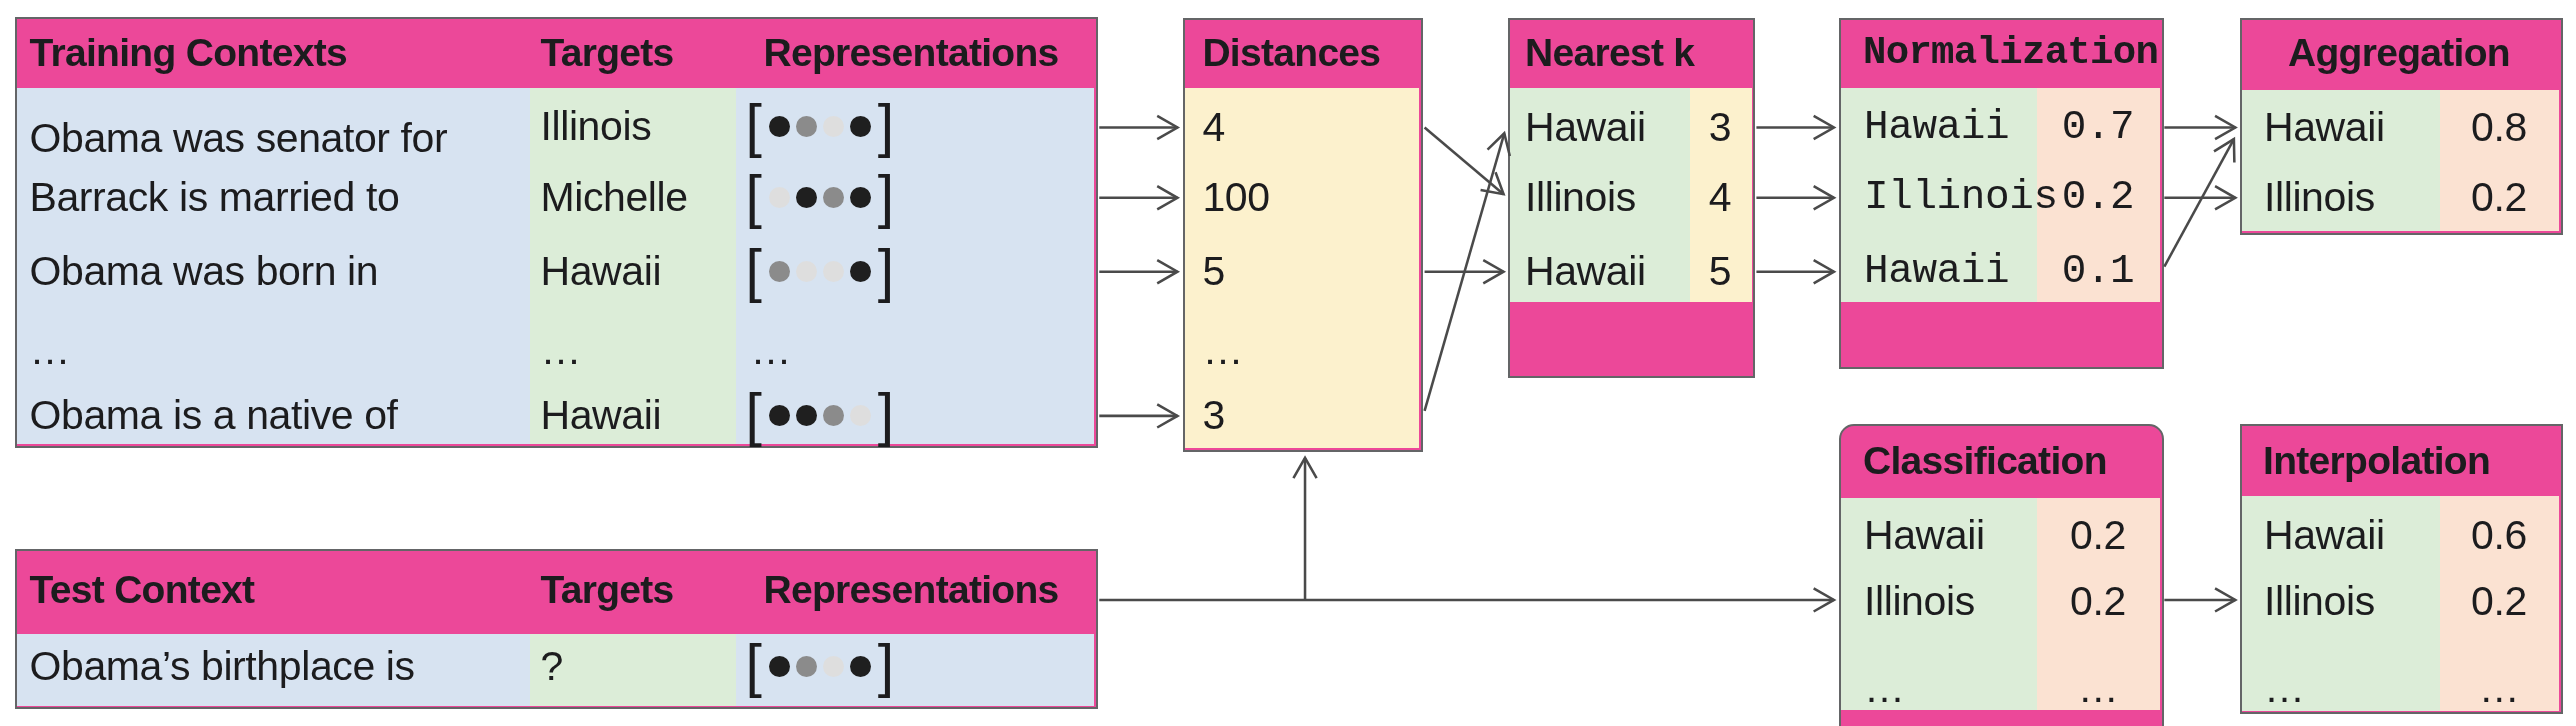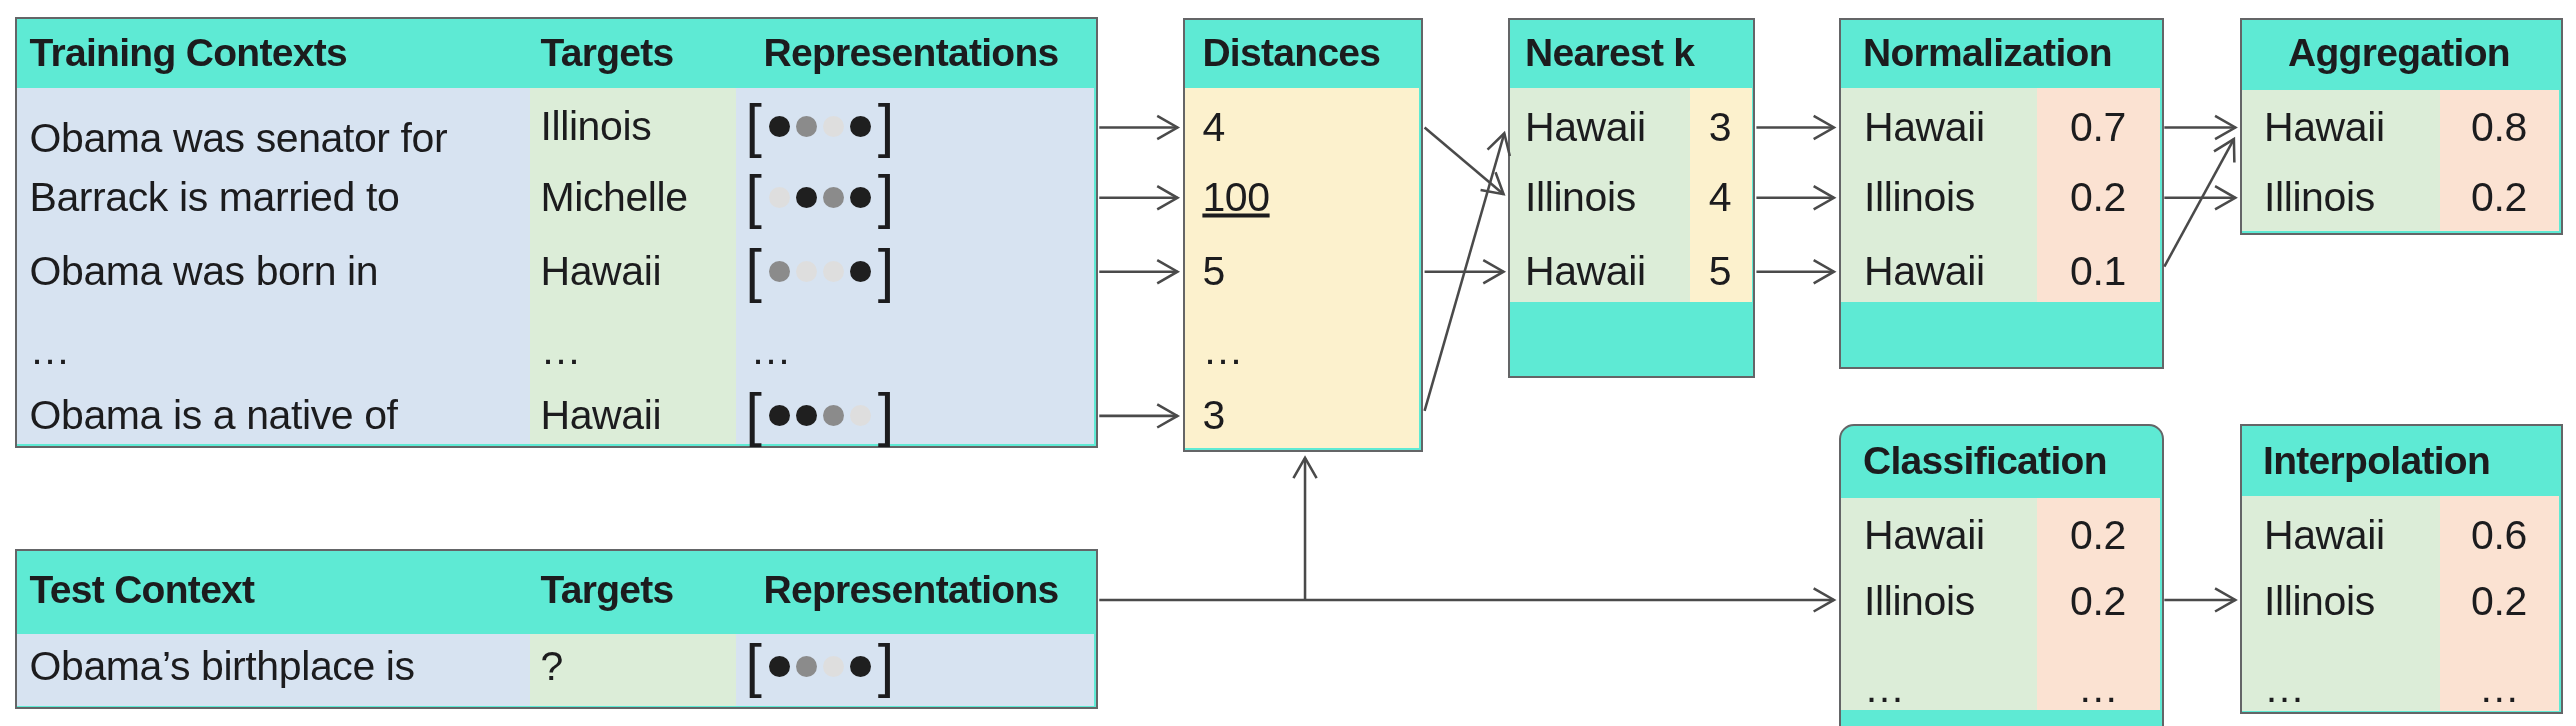--- a/index.html
+++ b/index.html
@@ -18,21 +18,21 @@
   body{
     position:relative;
     width:2576px;height:726px;
     font-family:"Liberation Sans", sans-serif;
     color:var(--text);
     overflow:hidden;
   }
   .box{
     position:absolute;
     border:2.9px solid var(--border);
-    background:#5eead4;
+    background:#ec4899;
     box-sizing:border-box;
   }
   .col{position:absolute;}
   .hdr{
     position:absolute;
     transform:translateY(-50%);
     font-weight:700;
     font-size:39px;
     letter-spacing:-0.7px;
     white-space:nowrap;
@@ -133,39 +133,39 @@
     <span class="dot" data-tone="gray"></span>
     <span class="dot" data-tone="light"></span>
     <span class="bk close">]</span>
   </div>
 </div>
 
 <div class="box" style="left:1183px;top:18px;width:240px;height:434px;">
   <div class="col" style="left:0;top:68px;width:234px;height:360px;background:var(--yellow);"></div>
   <div class="hdr" style="left:17.4px;top:33px;">Distances</div>
   <div class="cell" style="left:17.4px;top:107px;">4</div>
-  <div class="cell" style="left:17.4px;top:177px;text-decoration:underline;">100</div>
+  <div class="cell" style="left:17.4px;top:177px;">100</div>
   <div class="cell" style="left:17.4px;top:251px;">5</div>
   <div class="cell" style="left:17.4px;top:330px;">…</div>
   <div class="cell" style="left:17.4px;top:395px;">3</div>
 </div>
 
 <div class="box" style="left:1508px;top:18px;width:247px;height:360px;">
   <div class="col" style="left:0;top:68px;width:180px;height:214px;background:var(--green);"></div>
   <div class="col" style="left:180px;top:68px;width:62px;height:214px;background:var(--yellow);"></div>
   <div class="hdr" style="left:15px;top:33px;">Nearest k</div>
   <div class="cell" style="left:15px;top:107px;">Hawaii</div>
   <div class="val" style="left:210px;top:107px;">3</div>
   <div class="cell" style="left:15px;top:177px;">Illinois</div>
   <div class="val" style="left:210px;top:177px;">4</div>
   <div class="cell" style="left:15px;top:251px;">Hawaii</div>
   <div class="val" style="left:210px;top:251px;">5</div>
 </div>
 
-<div class="box" style="left:1839px;top:18px;width:325px;height:351px;">
+<div class="box" style="left:1839px;top:18px;width:325px;height:351px;font-family:Liberation Mono, monospace;">
   <div class="col" style="left:0;top:68px;width:196px;height:214px;background:var(--green);"></div>
   <div class="col" style="left:196px;top:68px;width:123px;height:214px;background:var(--salmon);"></div>
   <div class="hdr" style="left:22px;top:33px;">Normalization</div>
   <div class="cell" style="left:23px;top:107px;">Hawaii</div>
   <div class="val" style="left:257px;top:107px;">0.7</div>
   <div class="cell" style="left:23px;top:177px;">Illinois</div>
   <div class="val" style="left:257px;top:177px;">0.2</div>
   <div class="cell" style="left:23px;top:251px;">Hawaii</div>
   <div class="val" style="left:257px;top:251px;">0.1</div>
 </div>

